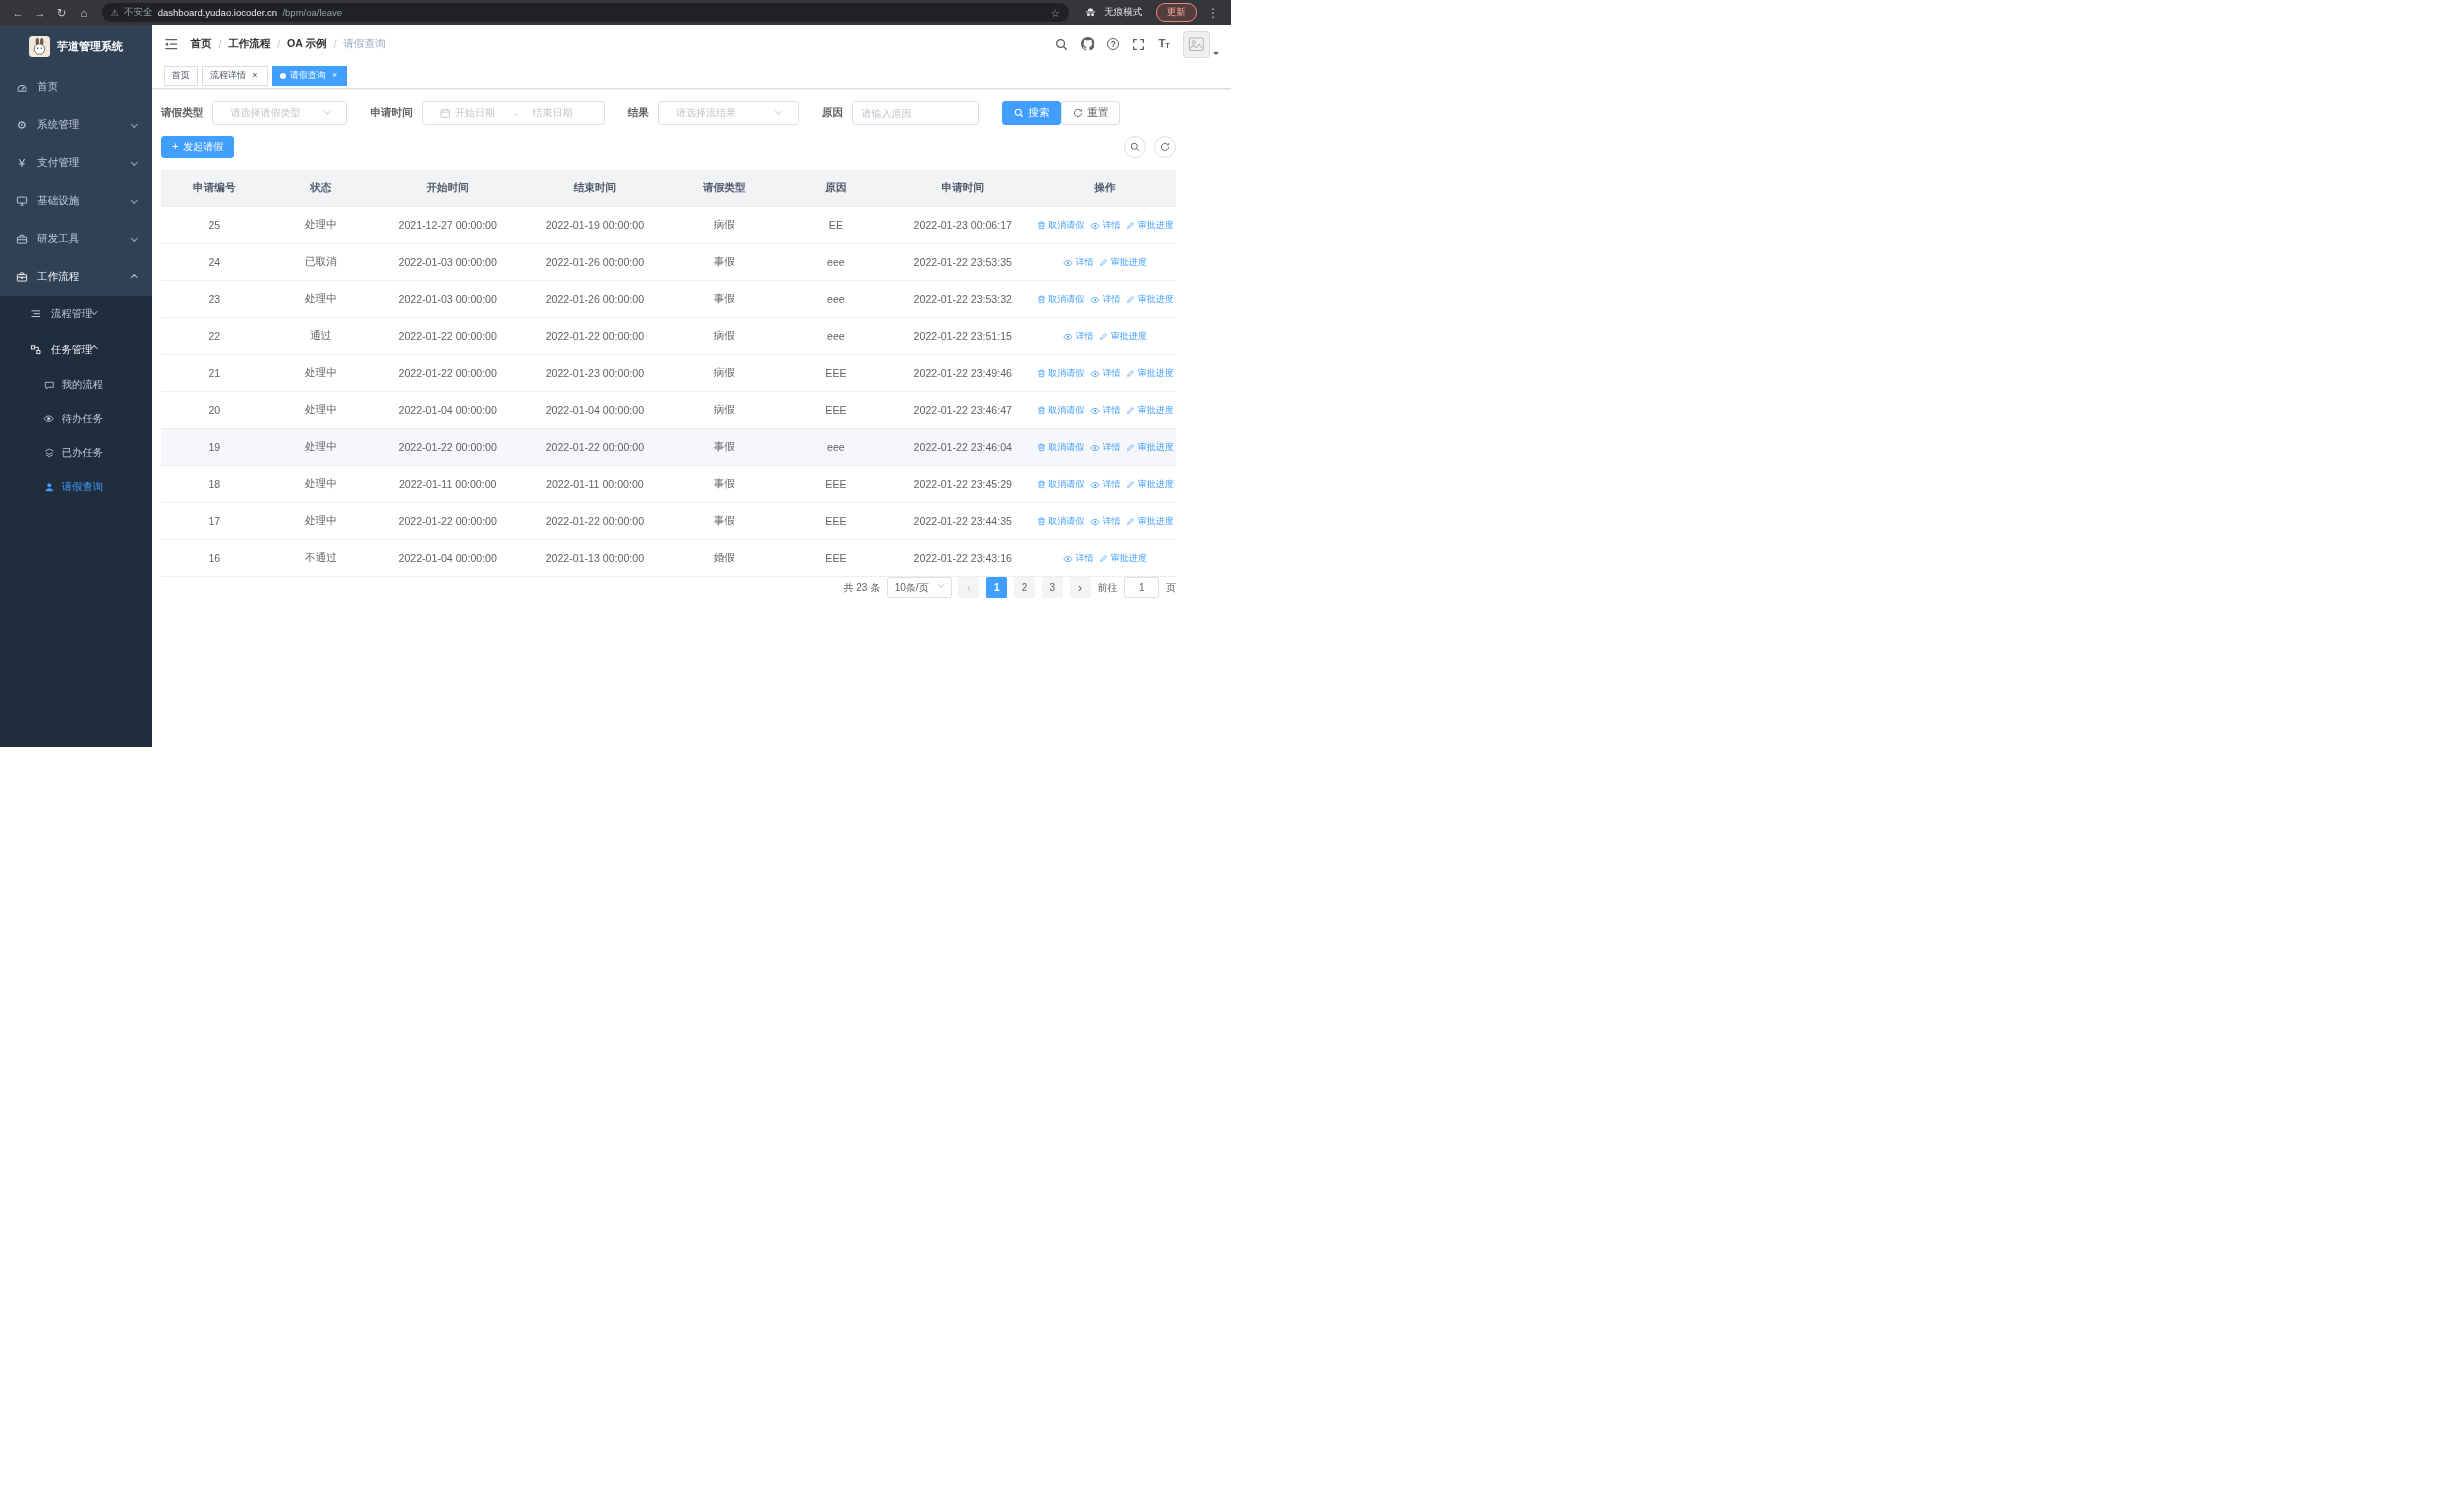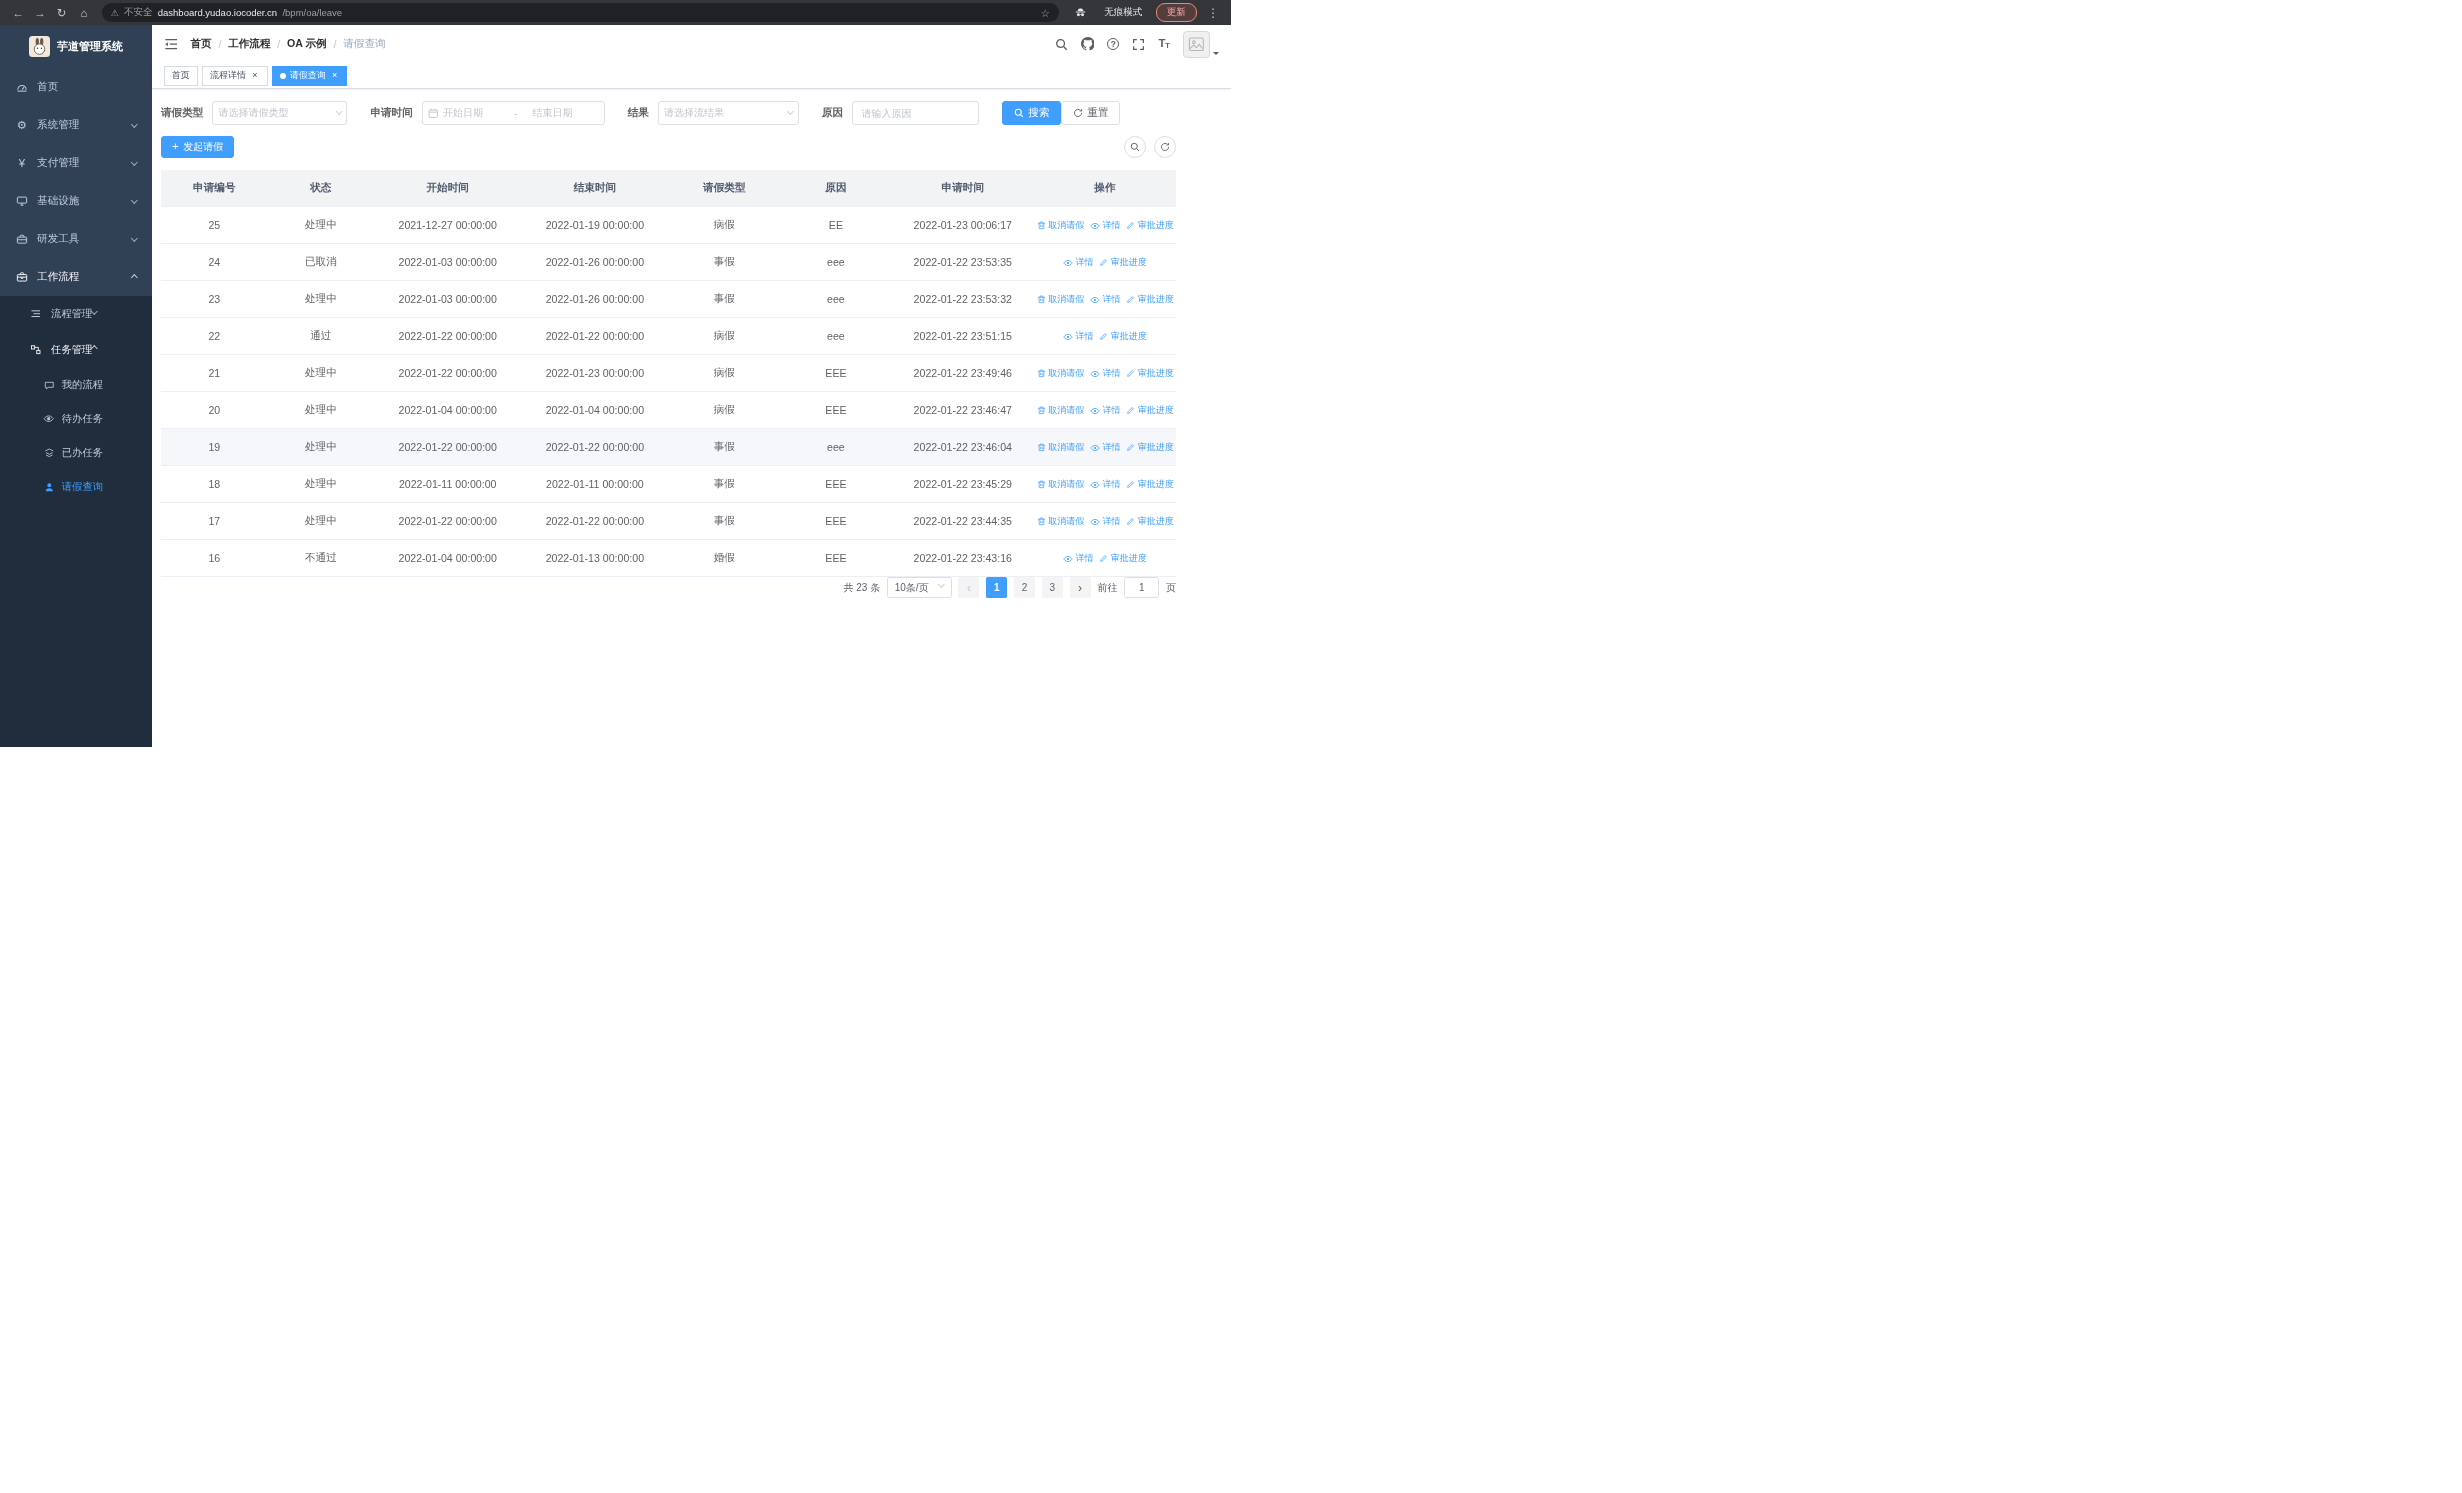--- a/index.html
+++ b/index.html
@@ -9,21 +9,21 @@
 
   
   .browser{height:25px;background:#35363a;display:flex;align-items:center;padding:0 7.6px;gap:1.5px}
   .bicon{color:#c8cacd;font-size:11.4px;width:20.5px;height:20.5px;display:flex;align-items:center;justify-content:center;border-radius:50%;cursor:pointer;flex-shrink:0}
   .urlbar{flex:1;height:19px;background:#202124;border-radius:10px;display:flex;align-items:center;padding:0 9px;margin:0 6px;font-size:9.5px;gap:5.3px;min-width:0;cursor:text}
   .warn-i{color:#9aa0a6;font-size:9px}
   .notsecure{color:#9aa0a6}
   .url-host{color:#e8eaed}
   .url-path{color:#9aa0a6}
   .star{margin-left:auto;color:#9aa0a6;font-size:10.6px;cursor:pointer}
-  .incog{display:flex;align-items:center;gap:17px;color:#e8eaed;font-size:9.5px;padding:0 7.6px;flex-shrink:0}
+  .incog{display:flex;align-items:center;gap:7px;color:#e8eaed;font-size:9.5px;padding:0 7.6px;flex-shrink:0}
   .update{border:0.8px solid #e9897e;background:rgba(226,94,78,.18);color:#f6a9a0;border-radius:9px;padding:2.3px 10px;font-size:9.5px;cursor:pointer;flex-shrink:0;margin:0 4.6px}
   .dots{font-size:12px}
 
   
   .app{display:flex;height:722px}
   .sidebar{width:152px;background:#304156;color:#bfcbd9;display:flex;flex-direction:column;flex-shrink:0}
   .logo{height:43px;display:flex;align-items:center;justify-content:center;gap:6.8px;color:#fff;font-weight:bold;font-size:11px}
   .m-item{height:38px;display:flex;align-items:center;padding-left:15px;padding-right:29px;font-size:10.6px;cursor:pointer;position:relative;white-space:nowrap}
   .m-item.open{color:#f4f4f5}
   .micon{width:13.7px;margin-right:8.4px;display:flex;justify-content:center;align-items:center;font-size:11.4px;flex-shrink:0}
@@ -60,21 +60,21 @@
   .tag{display:inline-flex;align-items:center;height:20px;padding:0 6.8px;border:0.8px solid #d8dce5;background:#fff;color:#495060;font-size:9px;cursor:pointer;gap:3.8px;white-space:nowrap}
   .tag.active{background:#409eff;border-color:#409eff;color:#fff}
   .tagdot{width:6px;height:6px;border-radius:50%;background:#fff;flex-shrink:0}
   .tagx{font-size:9px;line-height:1;width:10px;height:10px;border-radius:50%;display:flex;align-items:center;justify-content:center}
 
   
   .content{width:1033px;padding:12px 9px 0}
   .filters{display:flex;align-items:center}
   .fgroup{display:flex;align-items:center;margin-right:23px}
   .flabel{font-weight:700;color:#606266;margin-right:9px;white-space:nowrap}
-  .inp{height:24px;border:0.8px solid #dcdfe6;border-radius:3px;display:flex;align-items:center;padding:0 5px;background:#fff;font-size:10px;color:#c0c4cc;cursor:pointer}
+  .inp{height:24px;border:0.8px solid #dcdfe6;border-radius:3px;display:flex;align-items:center;padding:0 17px;background:#fff;font-size:10px;color:#c0c4cc;cursor:pointer}
   .inp .ph{color:#c0c4cc;white-space:nowrap}
   .inp .selcaret{margin-left:auto}
   .inp .chev{border-color:#c0c4cc}
   .daterange{width:183px;gap:4.6px}
   .daterange .d1{flex:1}
   .daterange .dsep{color:#c0c4cc;flex-shrink:0}
   .daterange .d2{flex:1;text-align:left;padding-left:10.6px}
   .inp-real{height:24px;border:0.8px solid #dcdfe6;border-radius:3px;padding:0 8.4px;font-size:10px;color:#606266;outline:none;font-family:inherit}
   .inp-real::placeholder{color:#c0c4cc}
   .btn{height:24px;border-radius:3px;display:inline-flex;align-items:center;justify-content:center;font-size:10.6px;cursor:pointer;border:0.8px solid #dcdfe6;background:#fff;color:#606266;padding:0 10.6px;gap:4.6px;font-family:inherit;white-space:nowrap}

